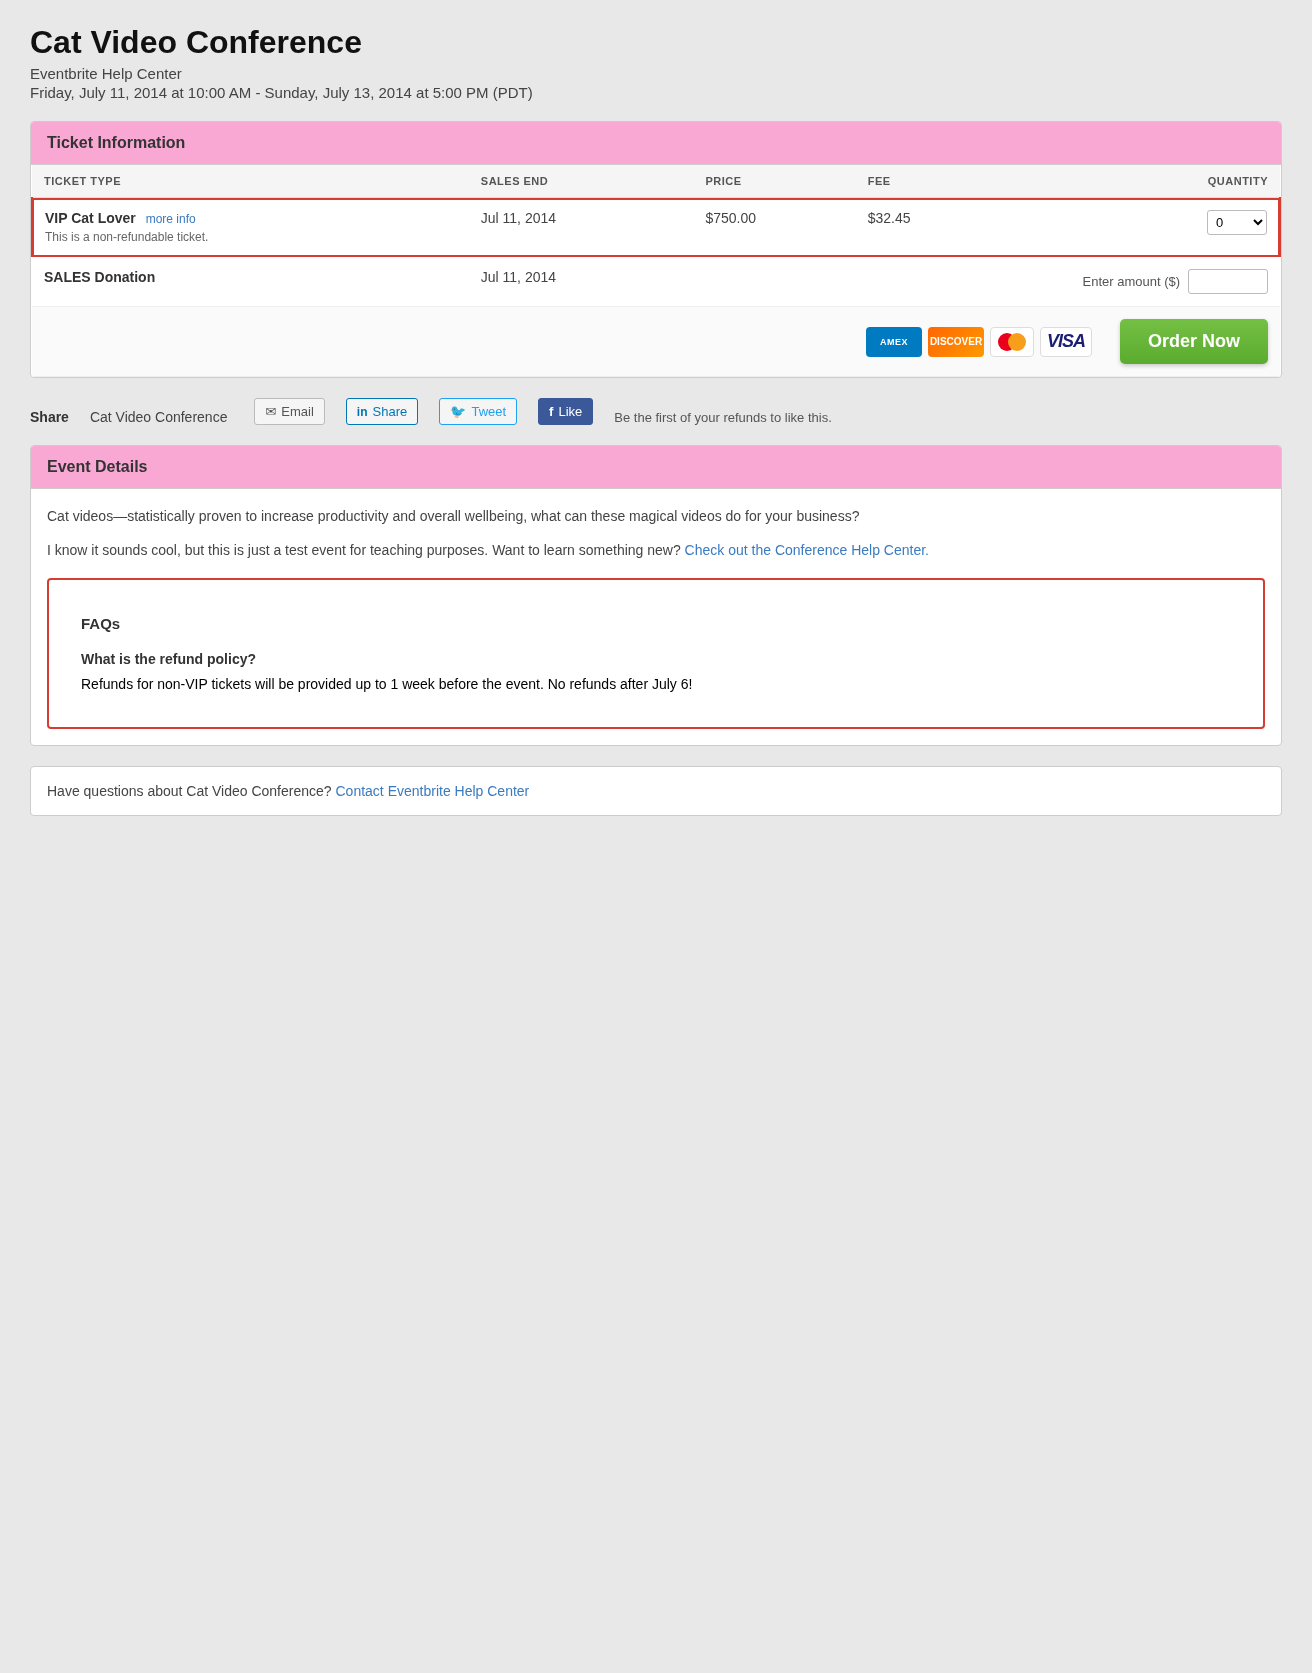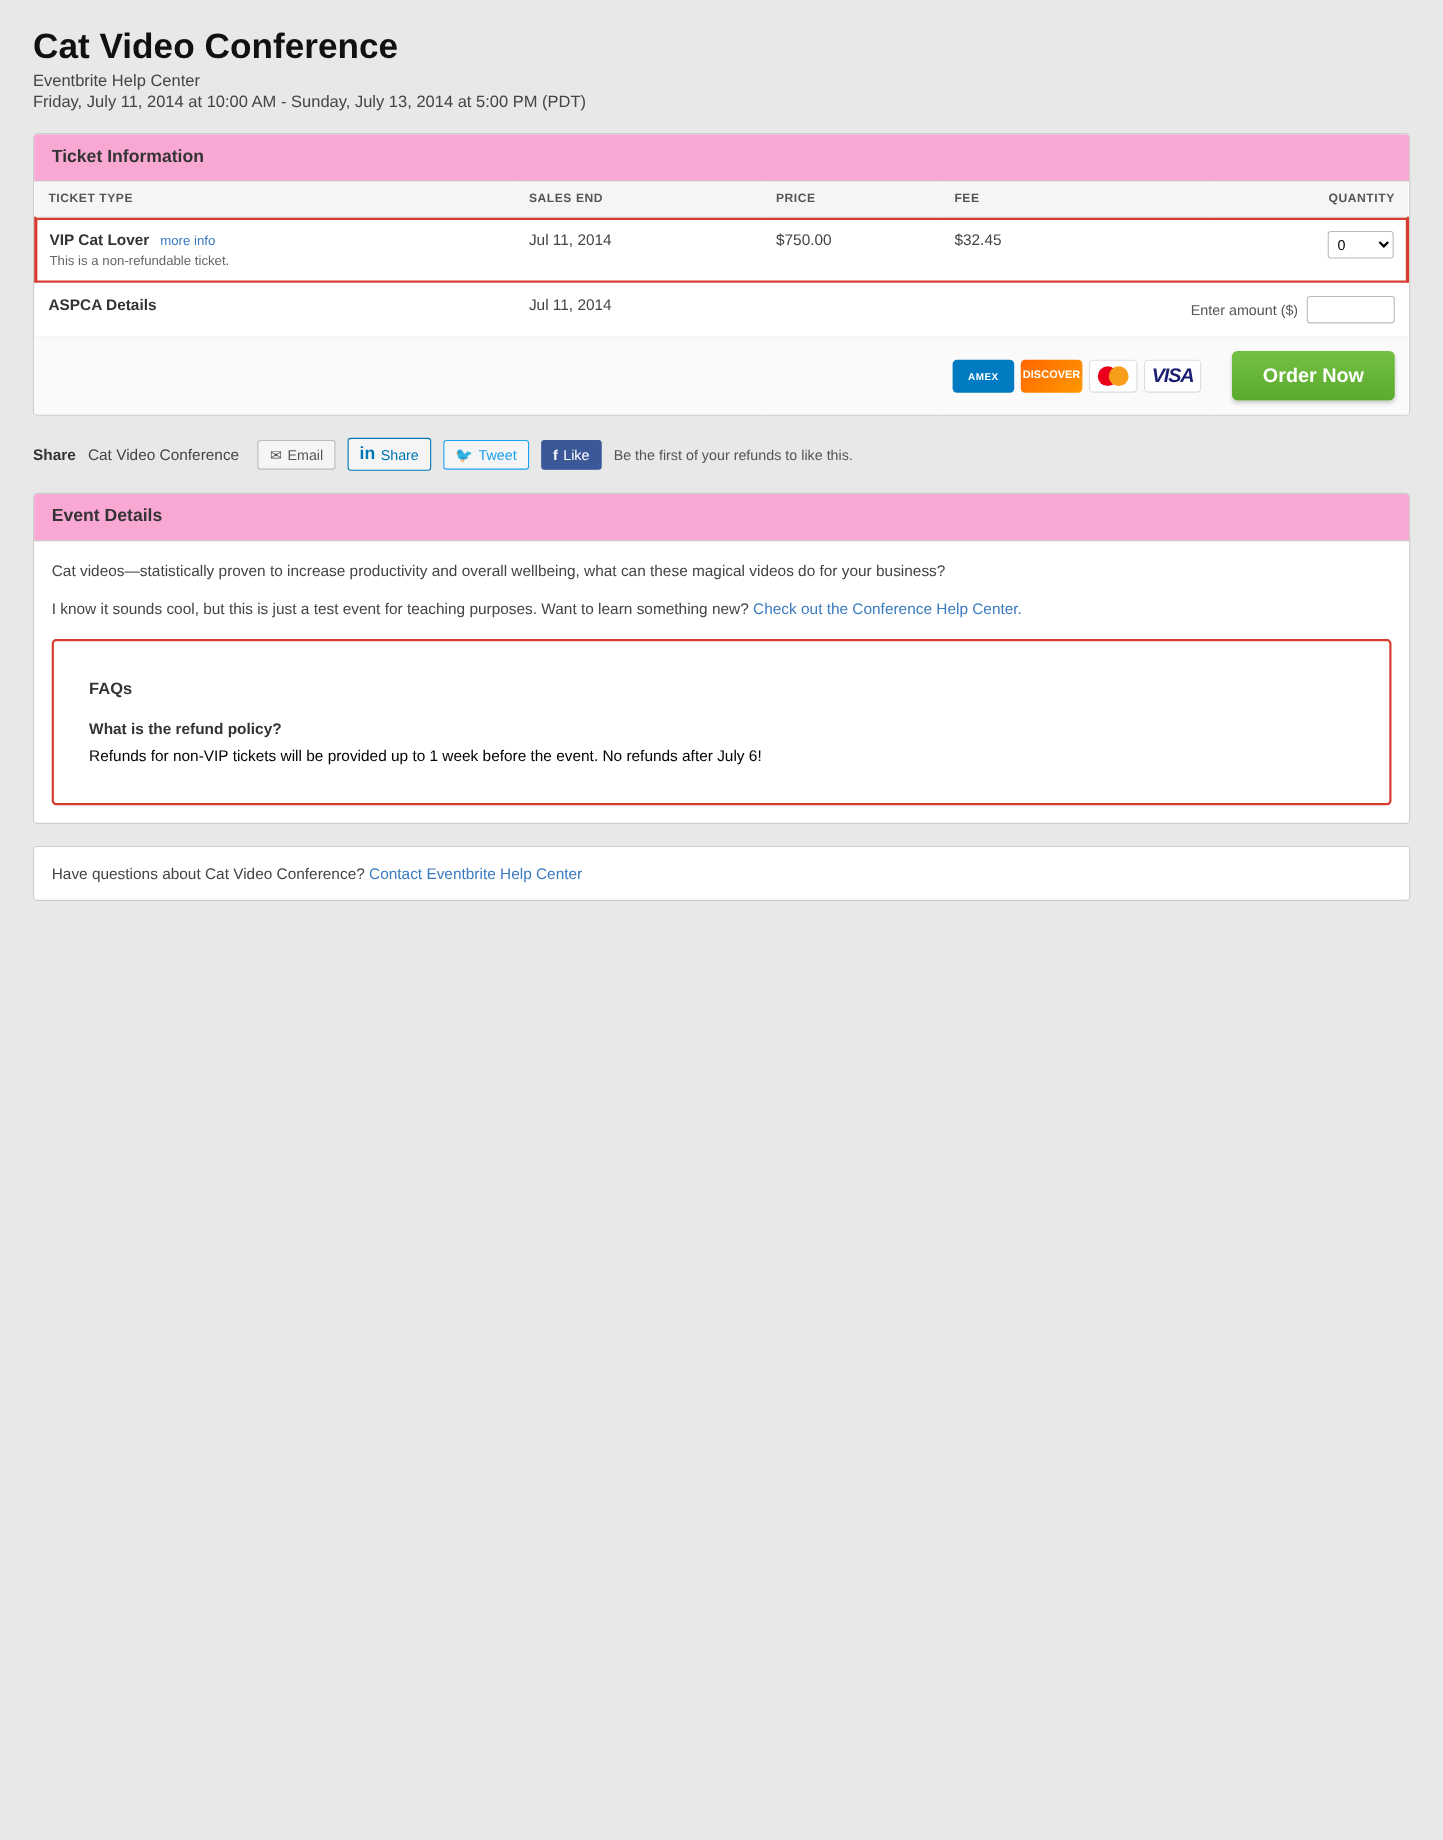--- a/index.html
+++ b/index.html
@@ -175,22 +175,22 @@
       display: flex;
       align-items: center;
       justify-content: flex-end;
       gap: 12px;
     }
 
     
     .share-section {
       margin-bottom: 20px;
       display: flex;
-      align-items: center;
-      gap: 11px;
+      align-items: flex-end;
+      gap: 21px;
       flex-wrap: wrap;
     }
     .share-label {
       font-weight: bold;
       font-size: 14px;
     }
     .share-event-name {
       font-size: 14px;
       color: #444;
       margin-right: 6px;
@@ -344,21 +344,21 @@
             <option>1</option>
             <option>2</option>
             <option>3</option>
             <option>4</option>
           </select>
         </td>
       </tr>
 
       <tr>
         <td>
-          <span class="ticket-name">ASPCA Details</span>
+          <span class="ticket-name">SALES Donation</span>
         </td>
         <td>Jul 11, 2014</td>
         <td></td>
         <td class="enter-amount-cell" colspan="2" style="text-align: right;">
           <span class="enter-amount-label">Enter amount ($)</span>
           <input type="text" class="donation-input" style="">
         </td>
       </tr>
 
       <tr class="order-footer-row">
@@ -388,21 +388,21 @@
 </div>
 
 <div class="share-section">
   <span class="share-label">Share</span>
   <span class="share-event-name">Cat Video Conference</span>
   <button class="share-btn btn-email">
     <span>✉</span>
     <span>Email</span>
   </button>
   <button class="share-btn btn-linkedin">
-    <span style="font-weight:bold; font-size:16px;">in</span>
+    <span style="font-weight:bold; font-size:12px;">in</span>
     <span>Share</span>
   </button>
   <button class="share-btn btn-twitter">
     <span>🐦</span>
     <span>Tweet</span>
   </button>
   <button class="share-btn btn-facebook">
     <span style="font-weight:bold;">f</span>
     <span>Like</span>
   </button>

